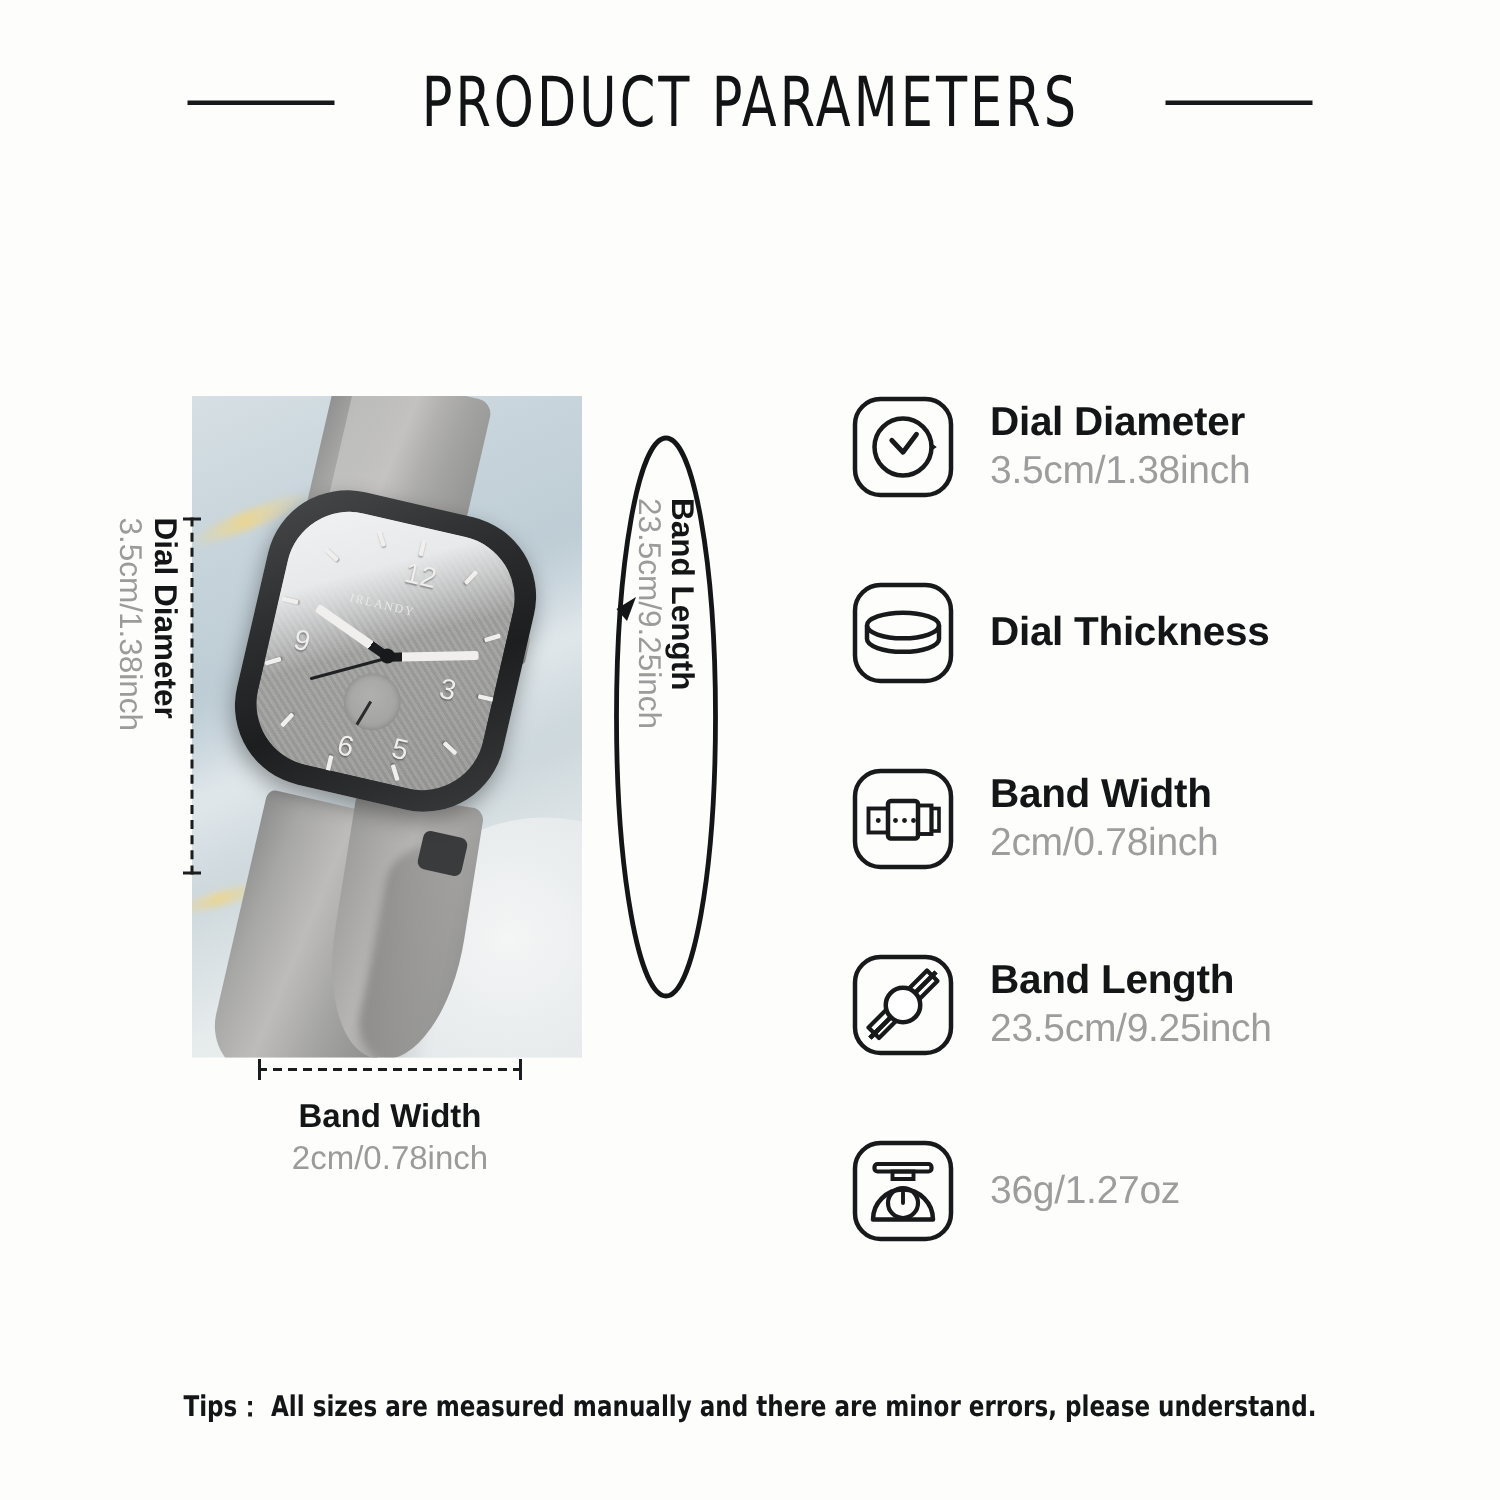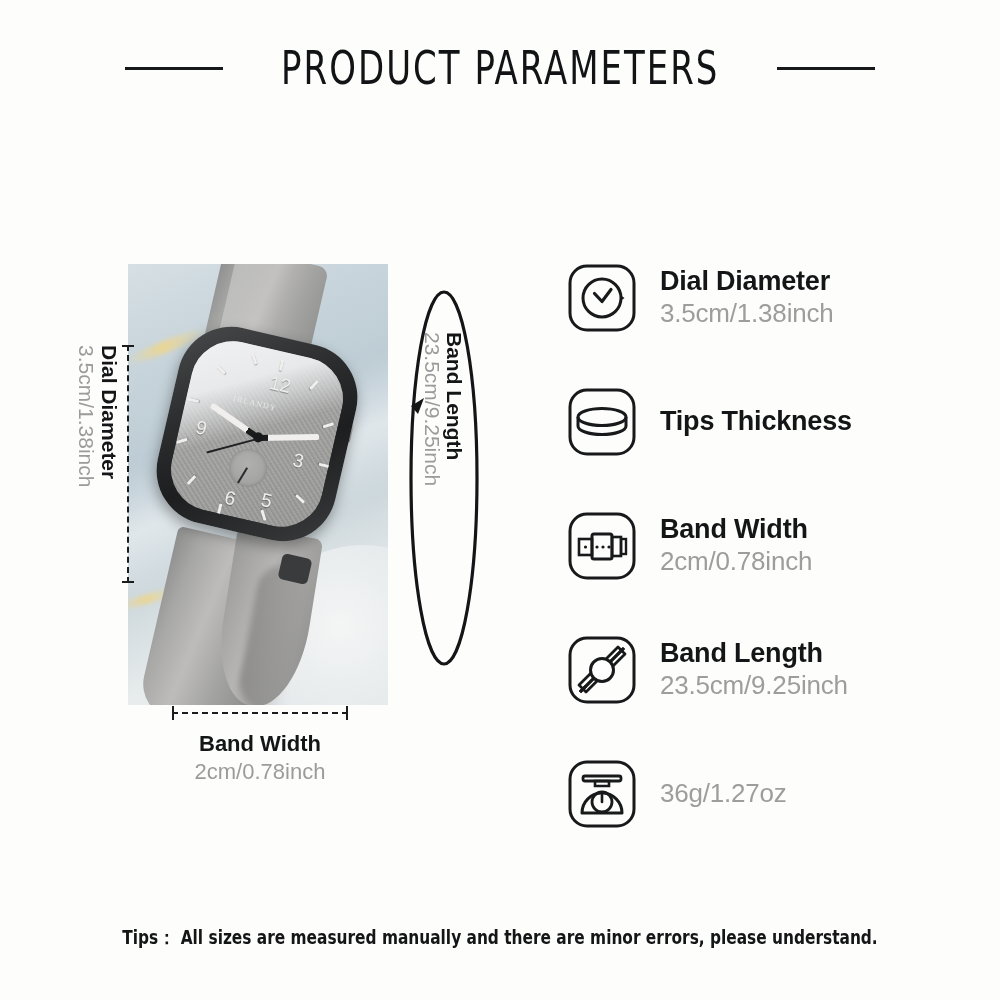--- a/index.html
+++ b/index.html
@@ -469,21 +469,21 @@
 
   <div class="spec-row">
     <span class="spec-icon">
       <svg width="72" height="72" viewBox="0 0 72 72">
         <rect x="4" y="4" width="64" height="64" rx="17" fill="none" stroke="#18191a" stroke-width="3"></rect>
         <ellipse cx="36" cy="31" rx="24" ry="8.5" fill="none" stroke="#18191a" stroke-width="3"></ellipse>
         <path d="M12 31 v9 a24 8.5 0 0 0 48 0 v-9" fill="none" stroke="#18191a" stroke-width="3"></path>
       </svg>
     </span>
     <span class="spec-text">
-      <span class="spec-label">Tips Thickness</span>
+      <span class="spec-label">Dial Thickness</span>
     </span>
   </div>
 
   <div class="spec-row">
     <span class="spec-icon">
       <svg width="72" height="72" viewBox="0 0 72 72">
         <rect x="4" y="4" width="64" height="64" rx="17" fill="none" stroke="#18191a" stroke-width="3"></rect>
         <rect x="13" y="29" width="13" height="16" fill="none" stroke="#18191a" stroke-width="2.6"></rect>
         <rect x="26" y="24" width="20" height="25" rx="2" fill="none" stroke="#18191a" stroke-width="3"></rect>
         <rect x="46" y="27" width="9" height="19" fill="none" stroke="#18191a" stroke-width="2.6"></rect>

